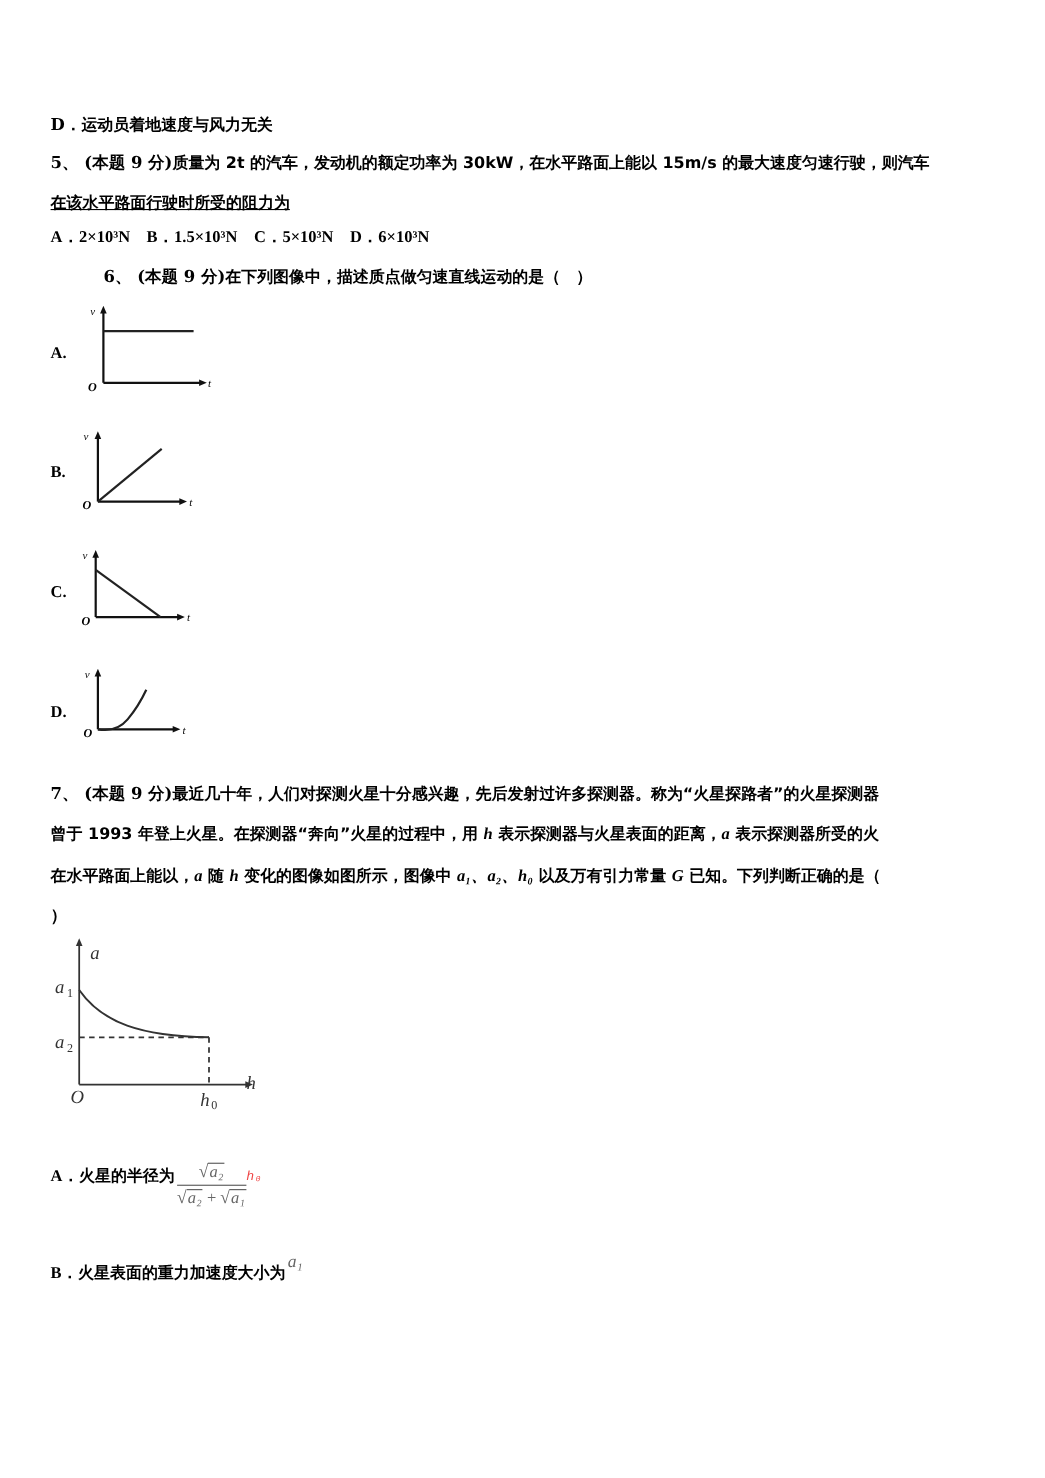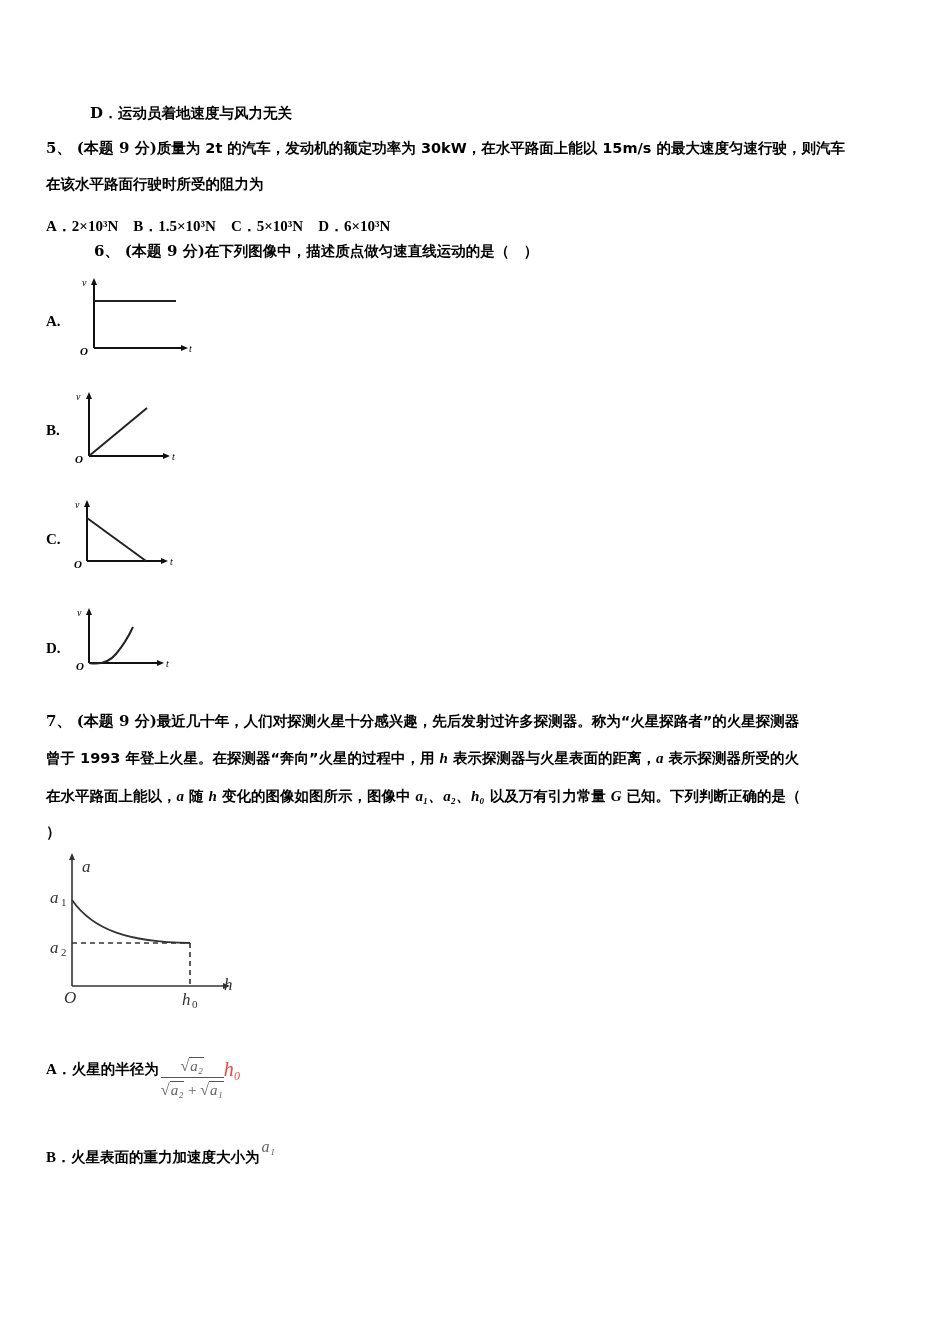--- a/index.html
+++ b/index.html
@@ -19,38 +19,38 @@
     .graph svg { display: block; }
     .fraction {
       display: inline-block; vertical-align: middle; text-align: center;
       font-family: "Liberation Serif", serif; font-weight: normal; color: #666;
       font-style: italic; margin-left: 2px;
     }
     .fraction .num { display: block; border-bottom: 1px solid #555; padding: 0 2px 2px; font-size: 15px; margin-top: 17px; }
     .fraction .den { display: block; padding-top: 3px; font-size: 15px; }
     .sqrt { border-top: 1px solid #555; padding: 0 1px; }
     .rad { font-style: normal; font-size: 16px; }
-    .h0 { font-family: Liberation Serif, serif; font-style: italic; font-weight: normal; color: #ef4444; font-size: 20px; vertical-align: middle; }
+    .h0 { font-family: Liberation Mono, monospace; font-style: italic; font-weight: normal; color: #ef4444; font-size: 12px; vertical-align: middle; }
     .a1small { font-family: "Liberation Serif", serif; font-style: italic; font-weight: normal; color: #666; font-size: 16px; position: relative; top: -10px; margin-left: 2px; }
   </style>
 </head>
 <body>
 
-<div class="line" style="top:103px;margin-left:44px;">
+<div class="line" style="top:103px;">
   <span>D．</span><span class="cjk">运动员着地速度与风力无关</span>
 </div>
 
 <div class="line" style="top:138px;">
   <span>5、</span>
   <span>(本题 9 分)</span><span class="cjk">质量为 2t 的汽车，发动机的额定功率为 30kW，在水平路面上能以 15m/s 的最大速度匀速行驶，则汽车</span>
 </div>
-<div class="line" style="top:174px;">
+<div class="line" style="top:174px;text-decoration:underline;">
   <span class="cjk">在该水平路面行驶时所受的阻力为</span>
 </div>
-<div class="line" style="top:216px; font-family:'Liberation Serif',serif;">
+<div class="line" style="top:206px; font-family:'Liberation Serif',serif;">
   <span><span>A．</span><span>2×10³N</span></span>&nbsp;&nbsp;&nbsp;
   <span><span>B．</span><span>1.5×10³N</span></span>&nbsp;&nbsp;&nbsp;
   <span><span>C．</span><span>5×10³N</span></span>&nbsp;&nbsp;&nbsp;
   <span><span>D．</span><span>6×10³N</span></span>
 </div>
 
 <div class="line" style="top:241px;margin-left:48px;">
   <span>6、</span>
   <span>(本题 9 分)</span><span class="cjk">在下列图像中，描述质点做匀速直线运动的是（　）</span>
 </div>

